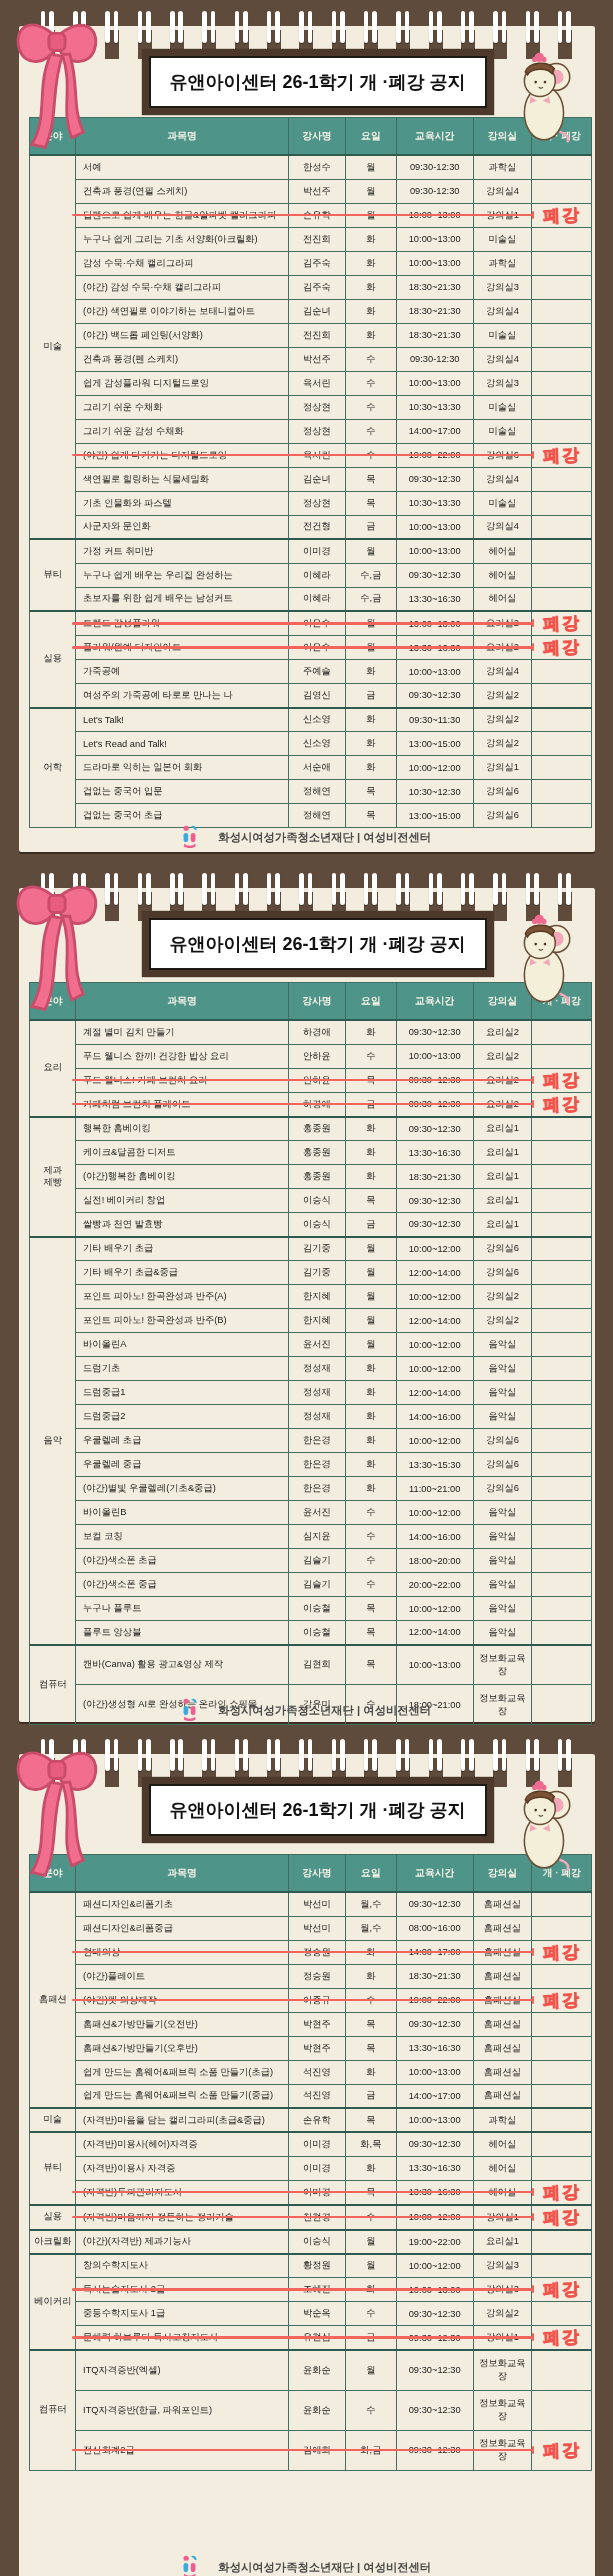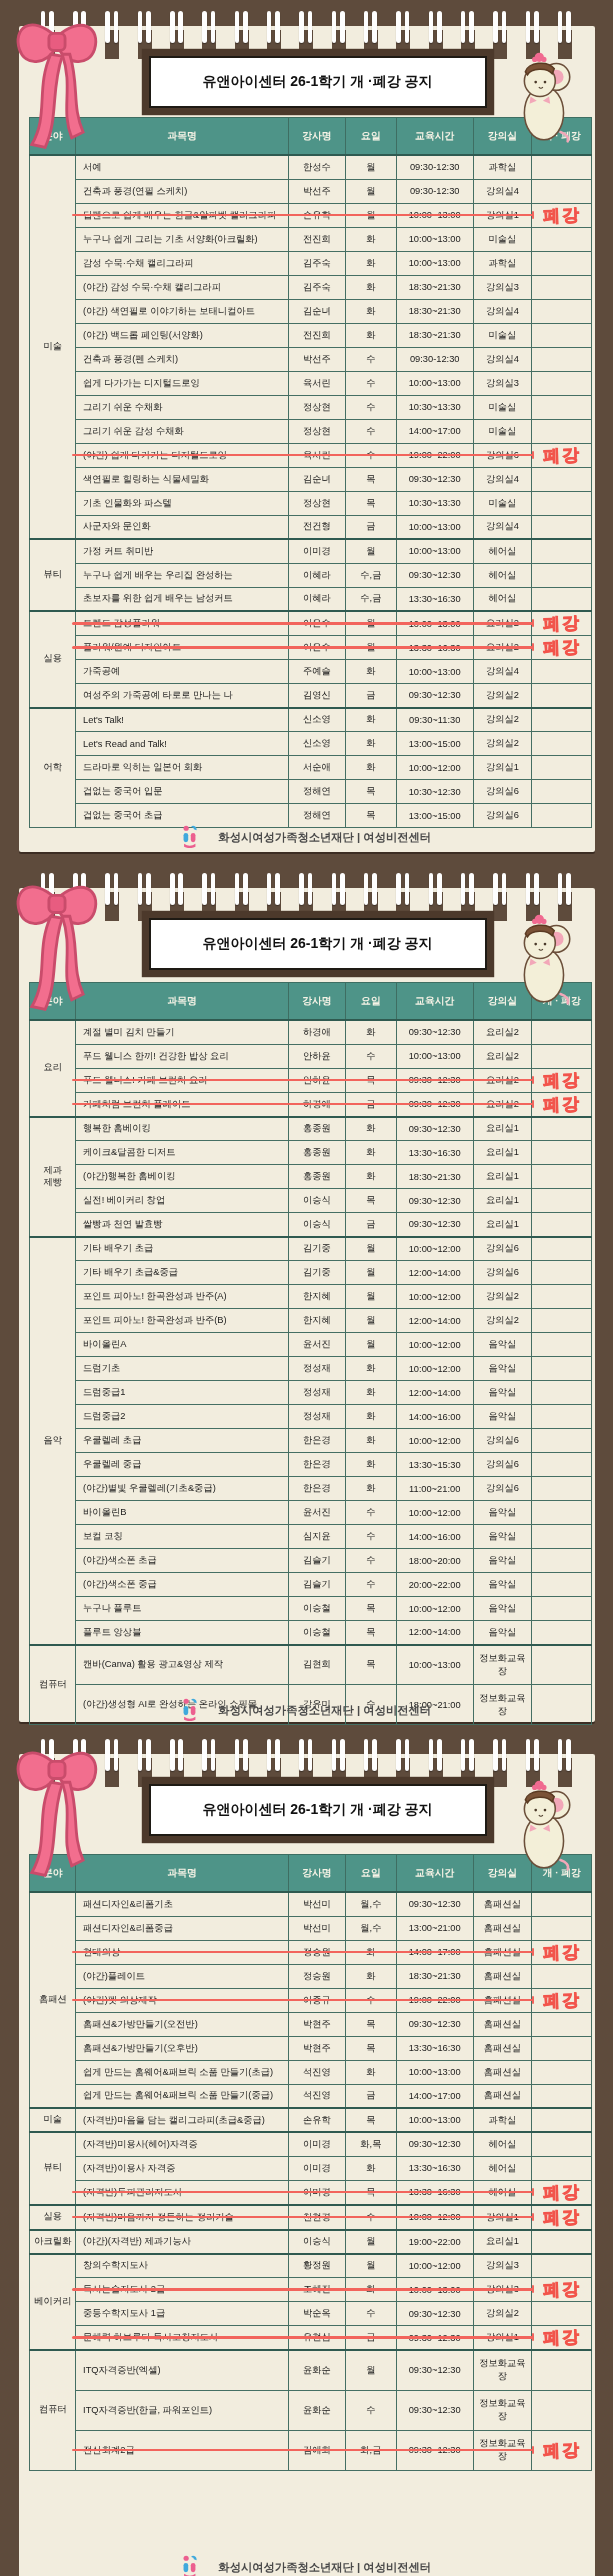--- a/index.html
+++ b/index.html
@@ -12,21 +12,21 @@
           justify-content:space-between;padding:0 18.5px;pointer-events:none;}
   .ringunit{position:relative;width:21.6px;height:52px;}
   .ringunit .tab{position:absolute;top:19px;left:3.6px;width:14px;height:29px;background:#5E4B3C;}
   .ringunit .pin{position:absolute;top:0;width:4.6px;height:32px;background:#FEFEFE;
                  border-radius:2.6px;box-shadow:0 1px 1px rgba(0,0,0,.35);z-index:2;}
   .pin.a{left:3.6px}.pin.b{left:12px}
   
   .title-frame{position:absolute;background:#FFFFFF;border:2.1px solid #1E1A14;
                box-shadow:0 0 0 7.2px #4C392B;display:flex;align-items:center;justify-content:center;
                font-weight:bold;color:#111;}
-  .notice-title{left:130px;top:30px;width:334px;height:48px;font-size:14px;letter-spacing:0px;}
+  .notice-title{left:130px;top:30px;width:334px;height:48px;font-size:18px;letter-spacing:0px;}
   
   table.course{position:absolute;left:10.8px;width:563px;border-collapse:collapse;table-layout:fixed;
                border:1.5px solid #2F5A50;}
   table.course th{background:#4E9488;color:#F6F3E6;font-size:9.8px;font-weight:bold;height:36px;
                   border:1px solid #3E6E62;padding:0;}
   table.course td{border:1px solid #456F63;font-size:9.3px;color:#1B1B1B;text-align:center;
                   padding:0 1px;overflow:visible;}
   table.course tr{height:24px;}
   table.course tr.tall{height:40px;}
   table.course td.subject{text-align:left;padding-left:6.7px;position:relative;}
@@ -249,21 +249,21 @@
           </tr>
           <tr>
             <td class="subject">건축과 풍경(펜 스케치)</td>
             <td>박선주</td>
             <td>수</td>
             <td>09:30-12:30</td>
             <td>강의실4</td>
             <td></td>
           </tr>
           <tr>
-            <td class="subject">쉽게 다가가는 디지털드로잉</td>
+            <td class="subject">쉽게 감성플라워 디지털드로잉</td>
             <td>육서린</td>
             <td>수</td>
             <td>10:00~13:00</td>
             <td>강의실3</td>
             <td></td>
           </tr>
           <tr>
             <td class="subject">그리기 쉬운 수채화</td>
             <td>정상현</td>
             <td>수</td>
@@ -939,21 +939,21 @@
             <td>박선미</td>
             <td>월,수</td>
             <td>09:30~12:30</td>
             <td>홈패션실</td>
             <td></td>
           </tr>
           <tr>
             <td class="subject">패션디자인&amp;리폼중급</td>
             <td>박선미</td>
             <td>월,수</td>
-            <td>13:00~21:00</td>
+            <td>08:00~16:00</td>
             <td>홈패션실</td>
             <td></td>
           </tr>
           <tr class="closed">
             <td class="subject">현대의상<div class="strike"></div></td>
             <td>정승원</td>
             <td>화</td>
             <td>14:00~17:00</td>
             <td>홈패션실</td>
             <td><span class="stamp">폐강</span></td>

